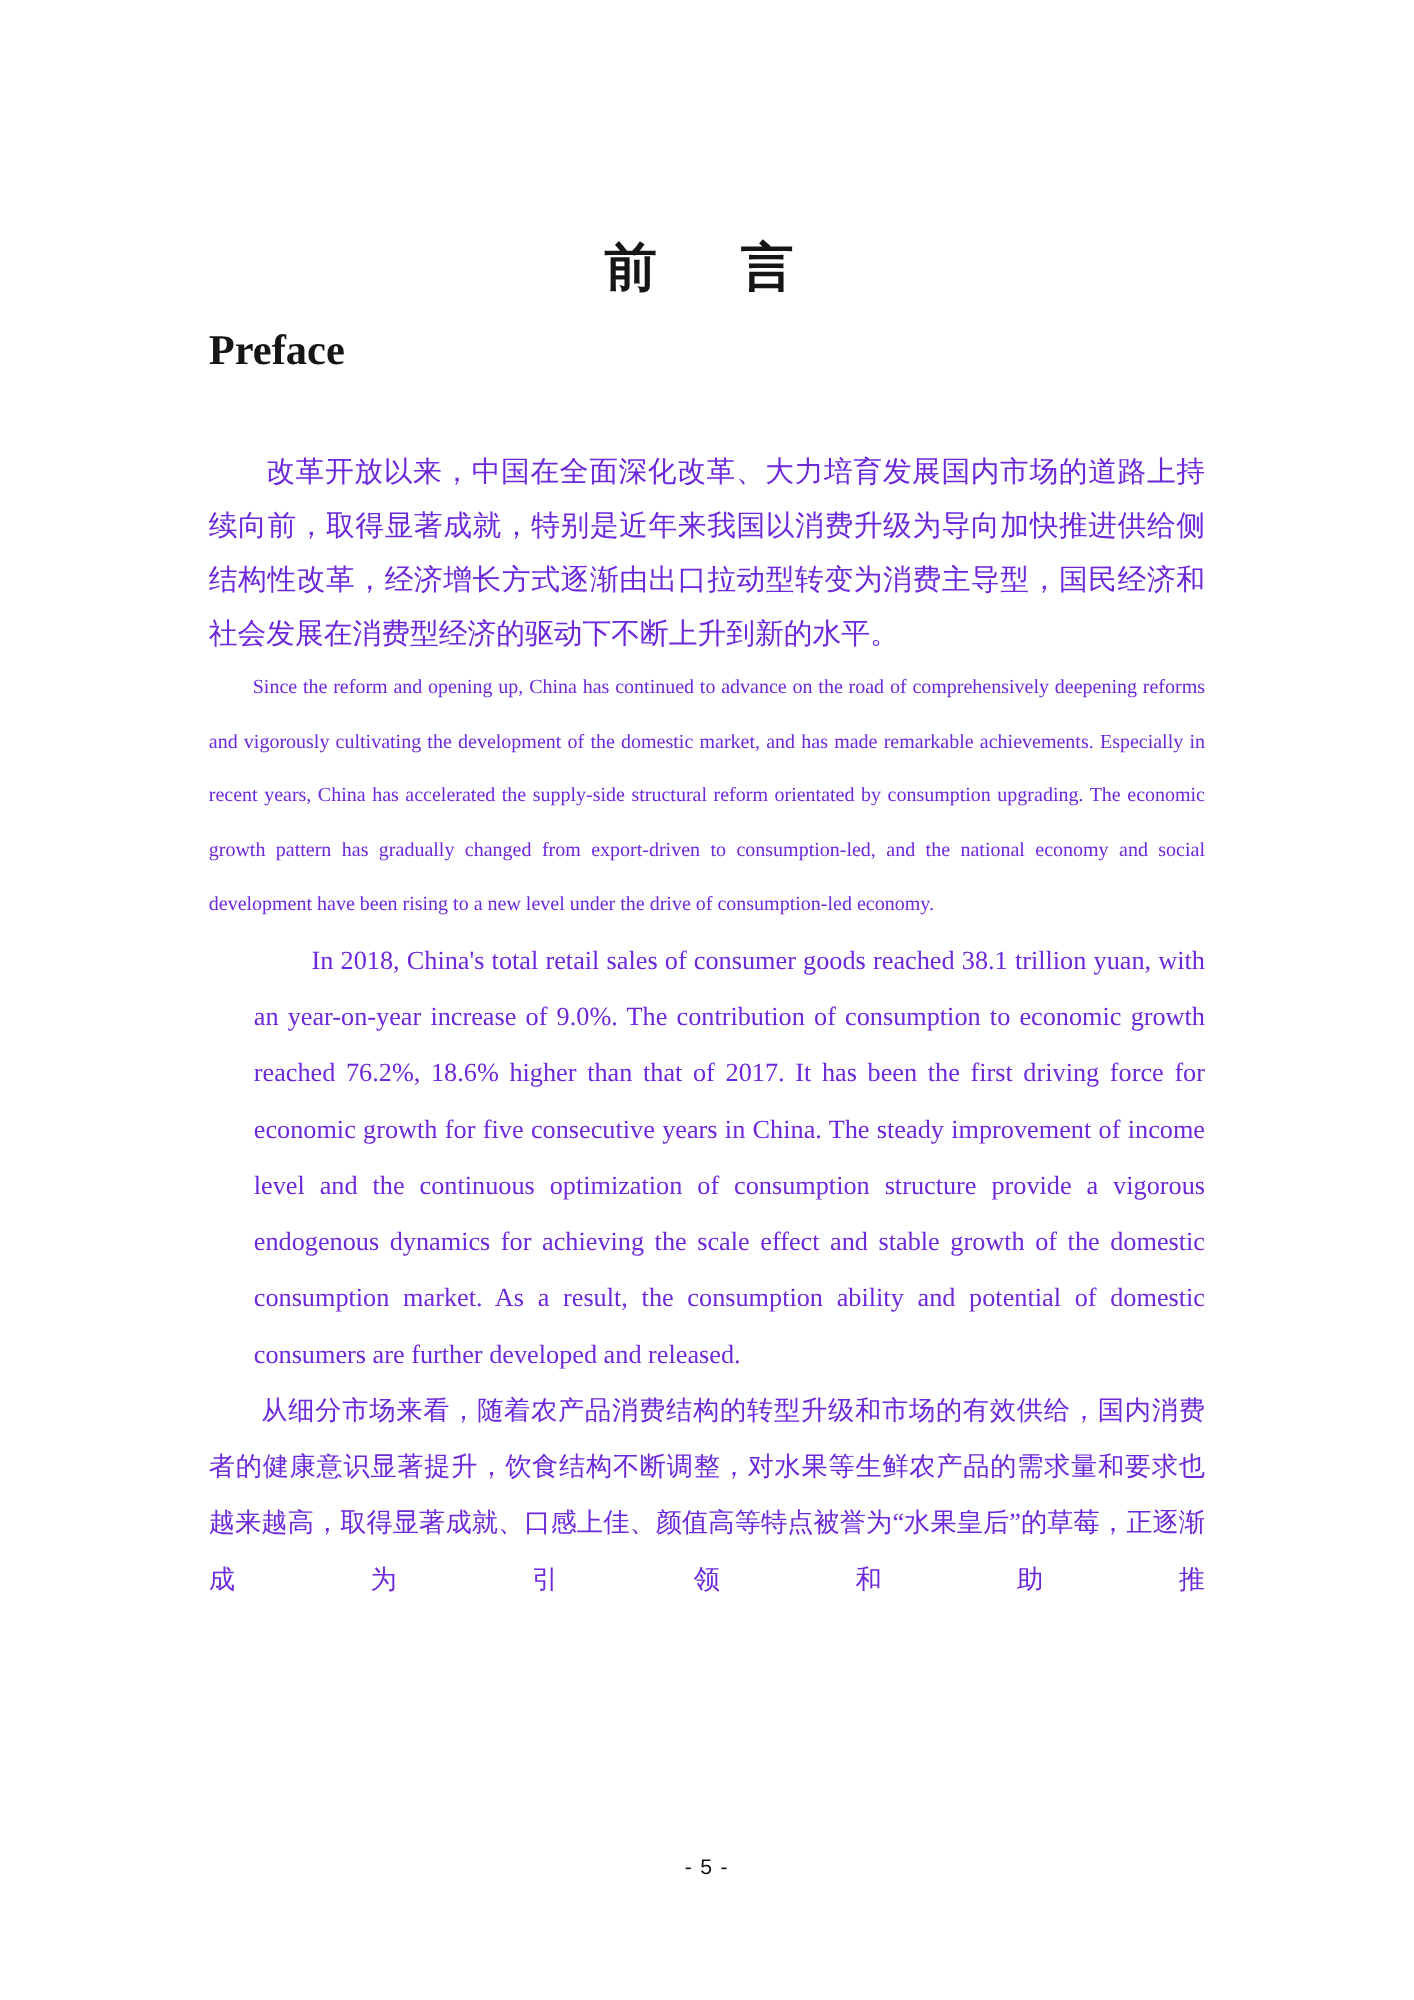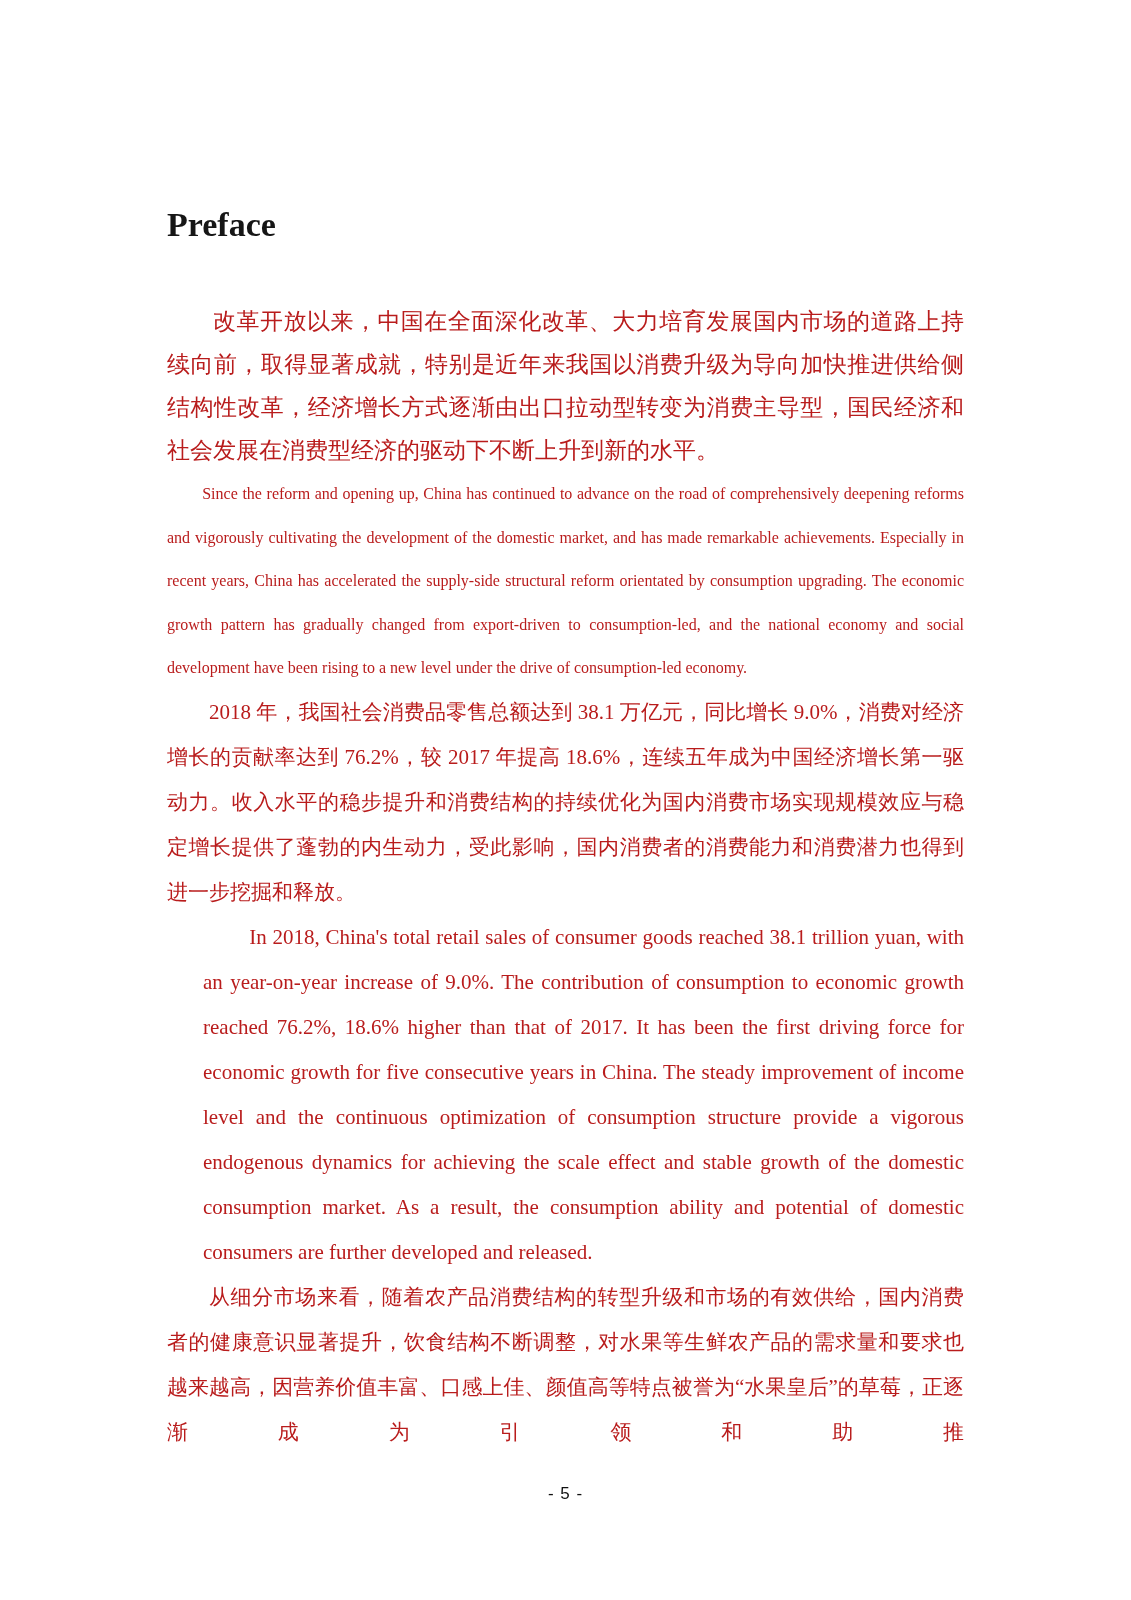--- a/index.html
+++ b/index.html
@@ -37,21 +37,21 @@
     margin: 20px 0 0 0;
     color: #161616;
     font-family: "Liberation Serif", "DejaVu Serif", serif;
   }
   .body-text {
     margin-top: 56px;
   }
   p.para {
     margin: 0;
     text-align: justify;
-    color: #b91c1c;
+    color: #6d28d9;
   }
   p.zh {
     font-size: 23px;
     line-height: 43px;
     text-indent: 2em;
   }
   p.zh.small {
     font-size: 21px;
     line-height: 45px;
   }
@@ -78,32 +78,32 @@
     font-size: 17px;
     color: #111111;
     letter-spacing: 1px;
   }
 </style>
 </head>
 <body>
 
 <div class="page">
 
+  <h1 class="title-cn">前　言</h1>
 
   <h2 class="title-en">Preface</h2>
 
   <div class="body-text">
 
     <p class="para zh" lang="zh">改革开放以来，中国在全面深化改革、大力培育发展国内市场的道路上持续向前，取得显著成就，特别是近年来我国以消费升级为导向加快推进供给侧结构性改革，经济增长方式逐渐由出口拉动型转变为消费主导型，国民经济和社会发展在消费型经济的驱动下不断上升到新的水平。</p>
 
     <p class="para en" lang="en">Since the reform and opening up, China has continued to advance on the road of comprehensively deepening reforms and vigorously cultivating the development of the domestic market, and has made remarkable achievements. Especially in recent years, China has accelerated the supply-side structural reform orientated by consumption upgrading. The economic growth pattern has gradually changed from export-driven to consumption-led, and the national economy and social development have been rising to a new level under the drive of consumption-led economy.</p>
 
-    <p class="para zh small" lang="zh">2018 年，我国社会消费品零售总额达到 38.1 万亿元，同比增长 9.0%，消费对经济增长的贡献率达到 76.2%，较 2017 年提高 18.6%，连续五年成为中国经济增长第一驱动力。收入水平的稳步提升和消费结构的持续优化为国内消费市场实现规模效应与稳定增长提供了蓬勃的内生动力，受此影响，国内消费者的消费能力和消费潜力也得到进一步挖掘和释放。</p>
 
     <p class="para en small" lang="en">In 2018, China's total retail sales of consumer goods reached 38.1 trillion yuan, with an year-on-year increase of 9.0%. The contribution of consumption to economic growth reached 76.2%, 18.6% higher than that of 2017. It has been the first driving force for economic growth for five consecutive years in China. The steady improvement of income level and the continuous optimization of consumption structure provide a vigorous endogenous dynamics for achieving the scale effect and stable growth of the domestic consumption market. As a result, the consumption ability and potential of domestic consumers are further developed and released.</p>
 
-    <p class="para zh small continued" lang="zh">从细分市场来看，随着农产品消费结构的转型升级和市场的有效供给，国内消费者的健康意识显著提升，饮食结构不断调整，对水果等生鲜农产品的需求量和要求也越来越高，因营养价值丰富、口感上佳、颜值高等特点被誉为“水果皇后”的草莓，正逐渐成为引领和助推</p>
+    <p class="para zh small continued" lang="zh">从细分市场来看，随着农产品消费结构的转型升级和市场的有效供给，国内消费者的健康意识显著提升，饮食结构不断调整，对水果等生鲜农产品的需求量和要求也越来越高，取得显著成就、口感上佳、颜值高等特点被誉为“水果皇后”的草莓，正逐渐成为引领和助推</p>
 
   </div>
 
   <div class="footer">- 5 -</div>
 
 </div>
 
 </body></html>

